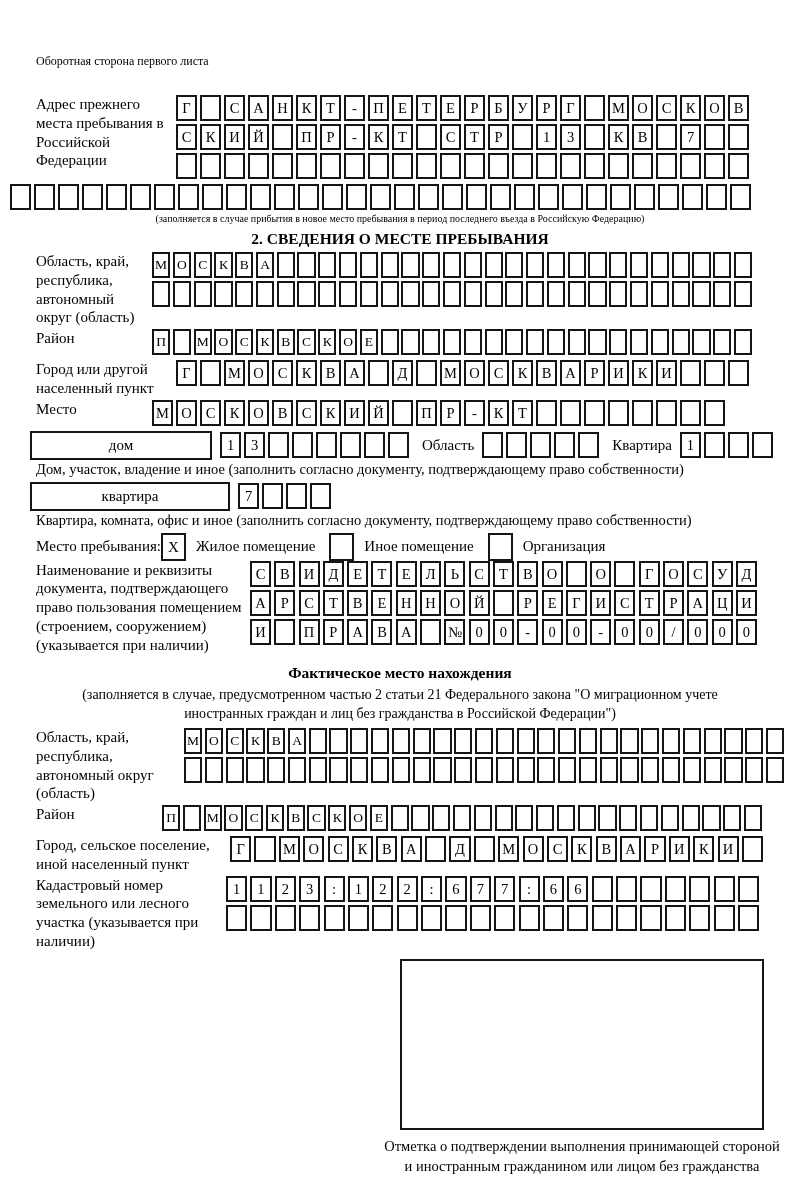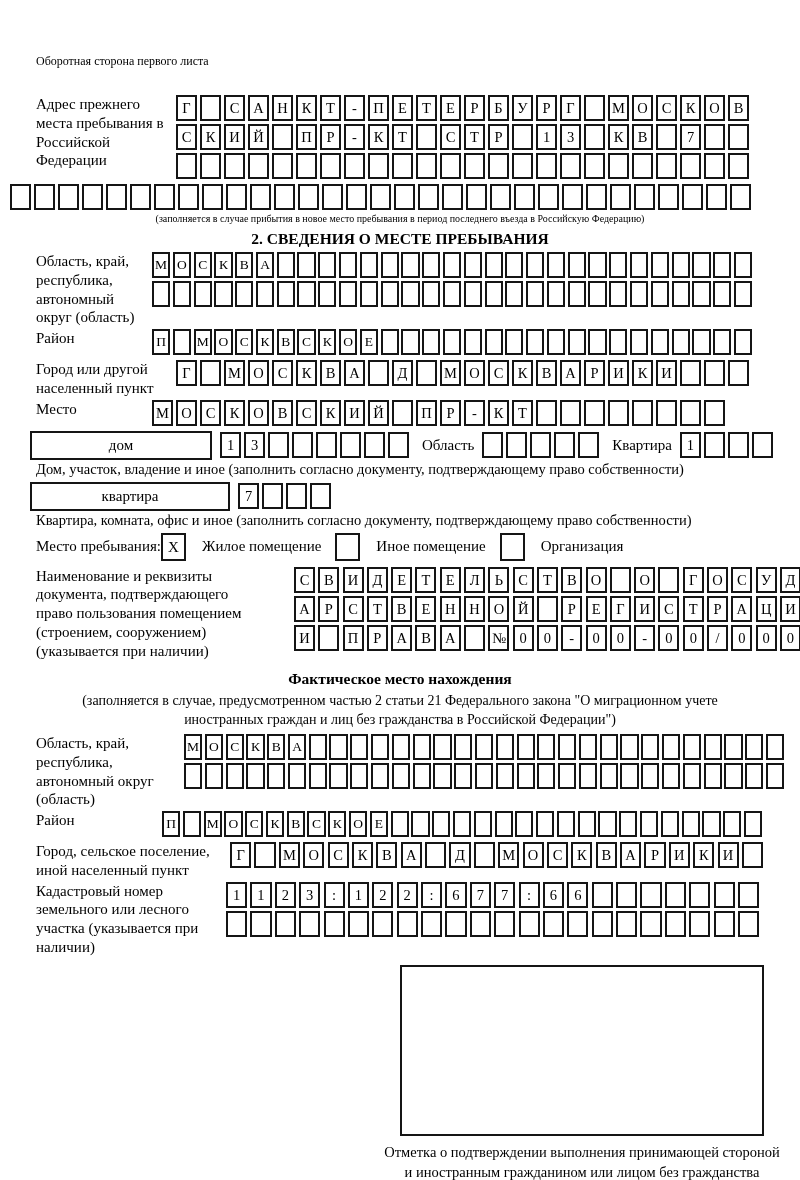--- a/index.html
+++ b/index.html
@@ -40,32 +40,32 @@
   .house-line{display:flex;align-items:center;margin:2px 0 1px 0;}
   .house-line .lbl{padding:0 8px 0 10px;font-size:15px;flex:0 0 auto;}
   .caption{font-size:14.5px;margin:1px 0 4px 0;}
   .place-line{display:flex;align-items:center;margin-top:4px;}
   .place-line .plabel{font-size:15px;padding-right:0;}
   .chk{
     box-sizing:border-box;border:2px solid #151515;width:25px;height:28px;
     display:inline-block;text-align:center;line-height:24px;font-size:15px;
     flex:0 0 auto;
   }
-  .opt-label{font-size:15px;padding:0 14px 0 16px;}
+  .opt-label{font-size:15px;padding:0 14px 0 10px;}
   .center-note{text-align:center;font-size:14.5px;margin:2px 0 4px 80px;width:420px;}
   .fact-note{text-align:center;font-size:14px;margin:0 auto 4px auto;max-width:650px;line-height:1.35;font-family:Liberation Serif, serif;}
   .mark-box{
     box-sizing:border-box;border:2px solid #151515;width:364px;height:171px;
     margin:8px 0 6px 364px;background:#fff;
   }
   .mark-caption{
     width:400px;margin-left:346px;text-align:center;
     font-size:14.5px;line-height:1.4;
   }
-  .doc-field{margin-top:6px;gap:44px;}
+  .doc-field{margin-top:0;}
 </style>
 </head>
 <body>
 
 <div class="page">
 
   <div class="hdr">Оборотная сторона первого листа</div>
 
   <div class="field" style="margin-top:26px;">
     <div class="flabel lw140">Адрес прежнего места пребывания в Российской Федерации</div>

